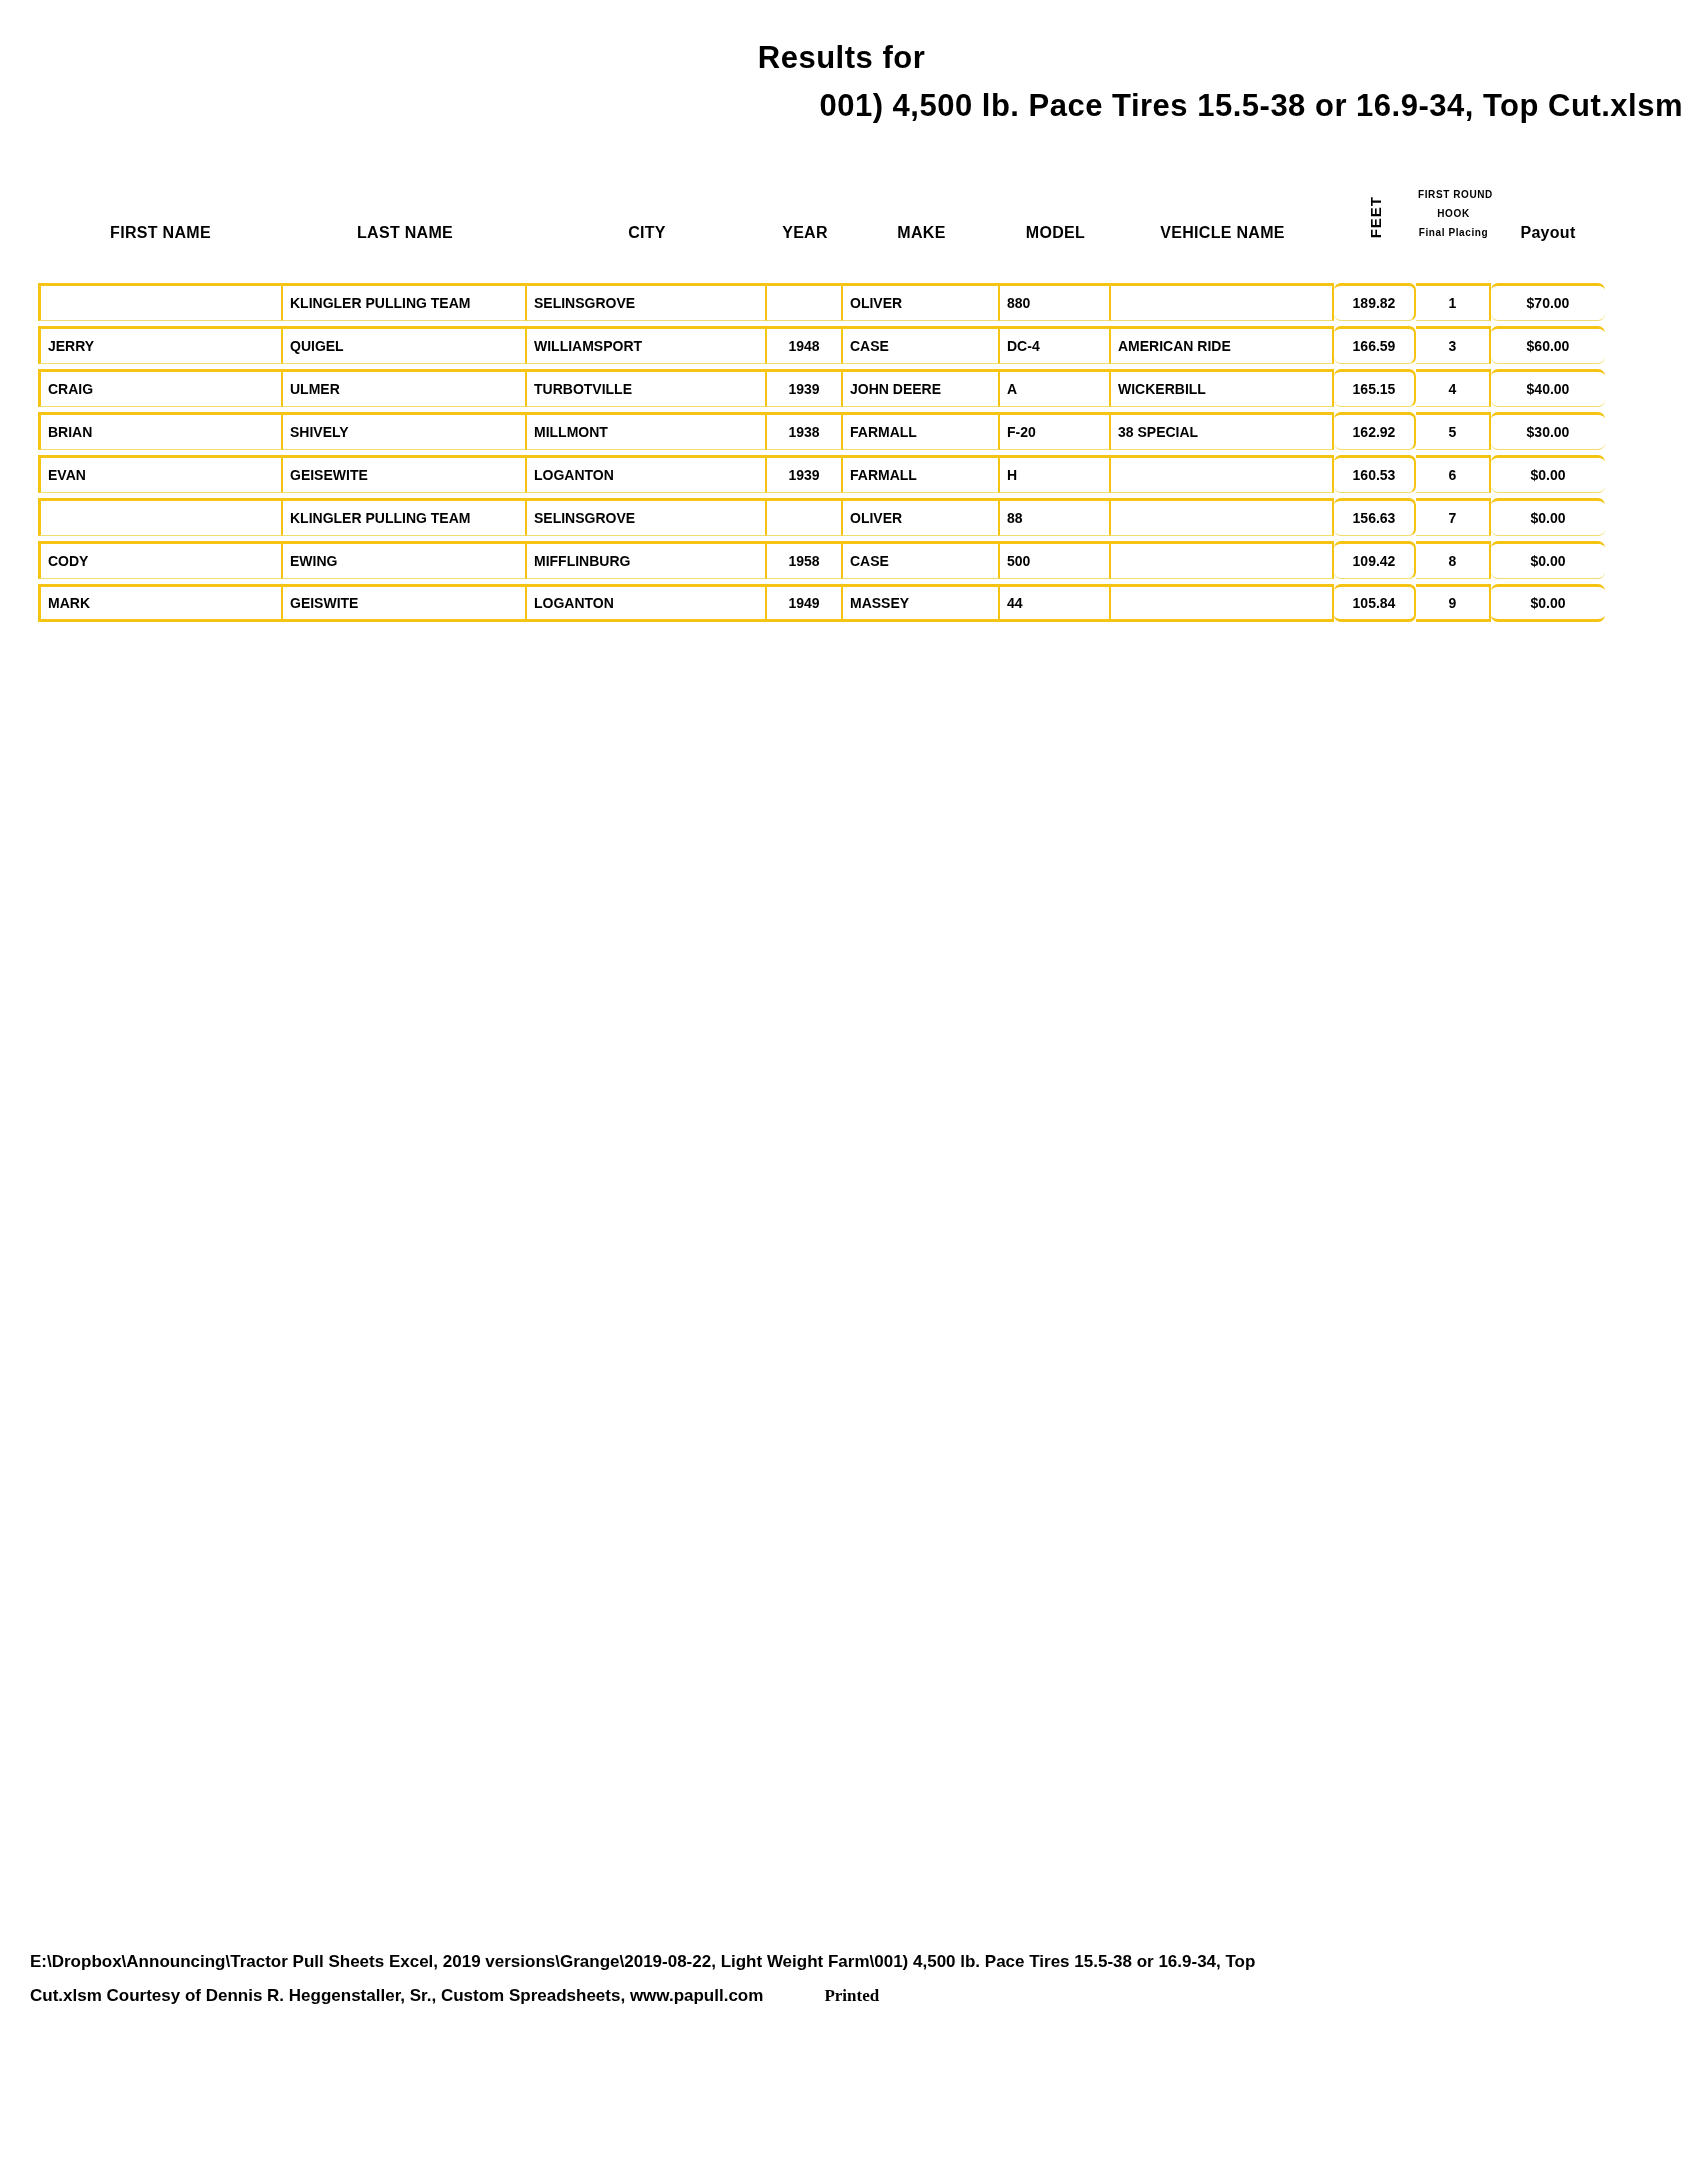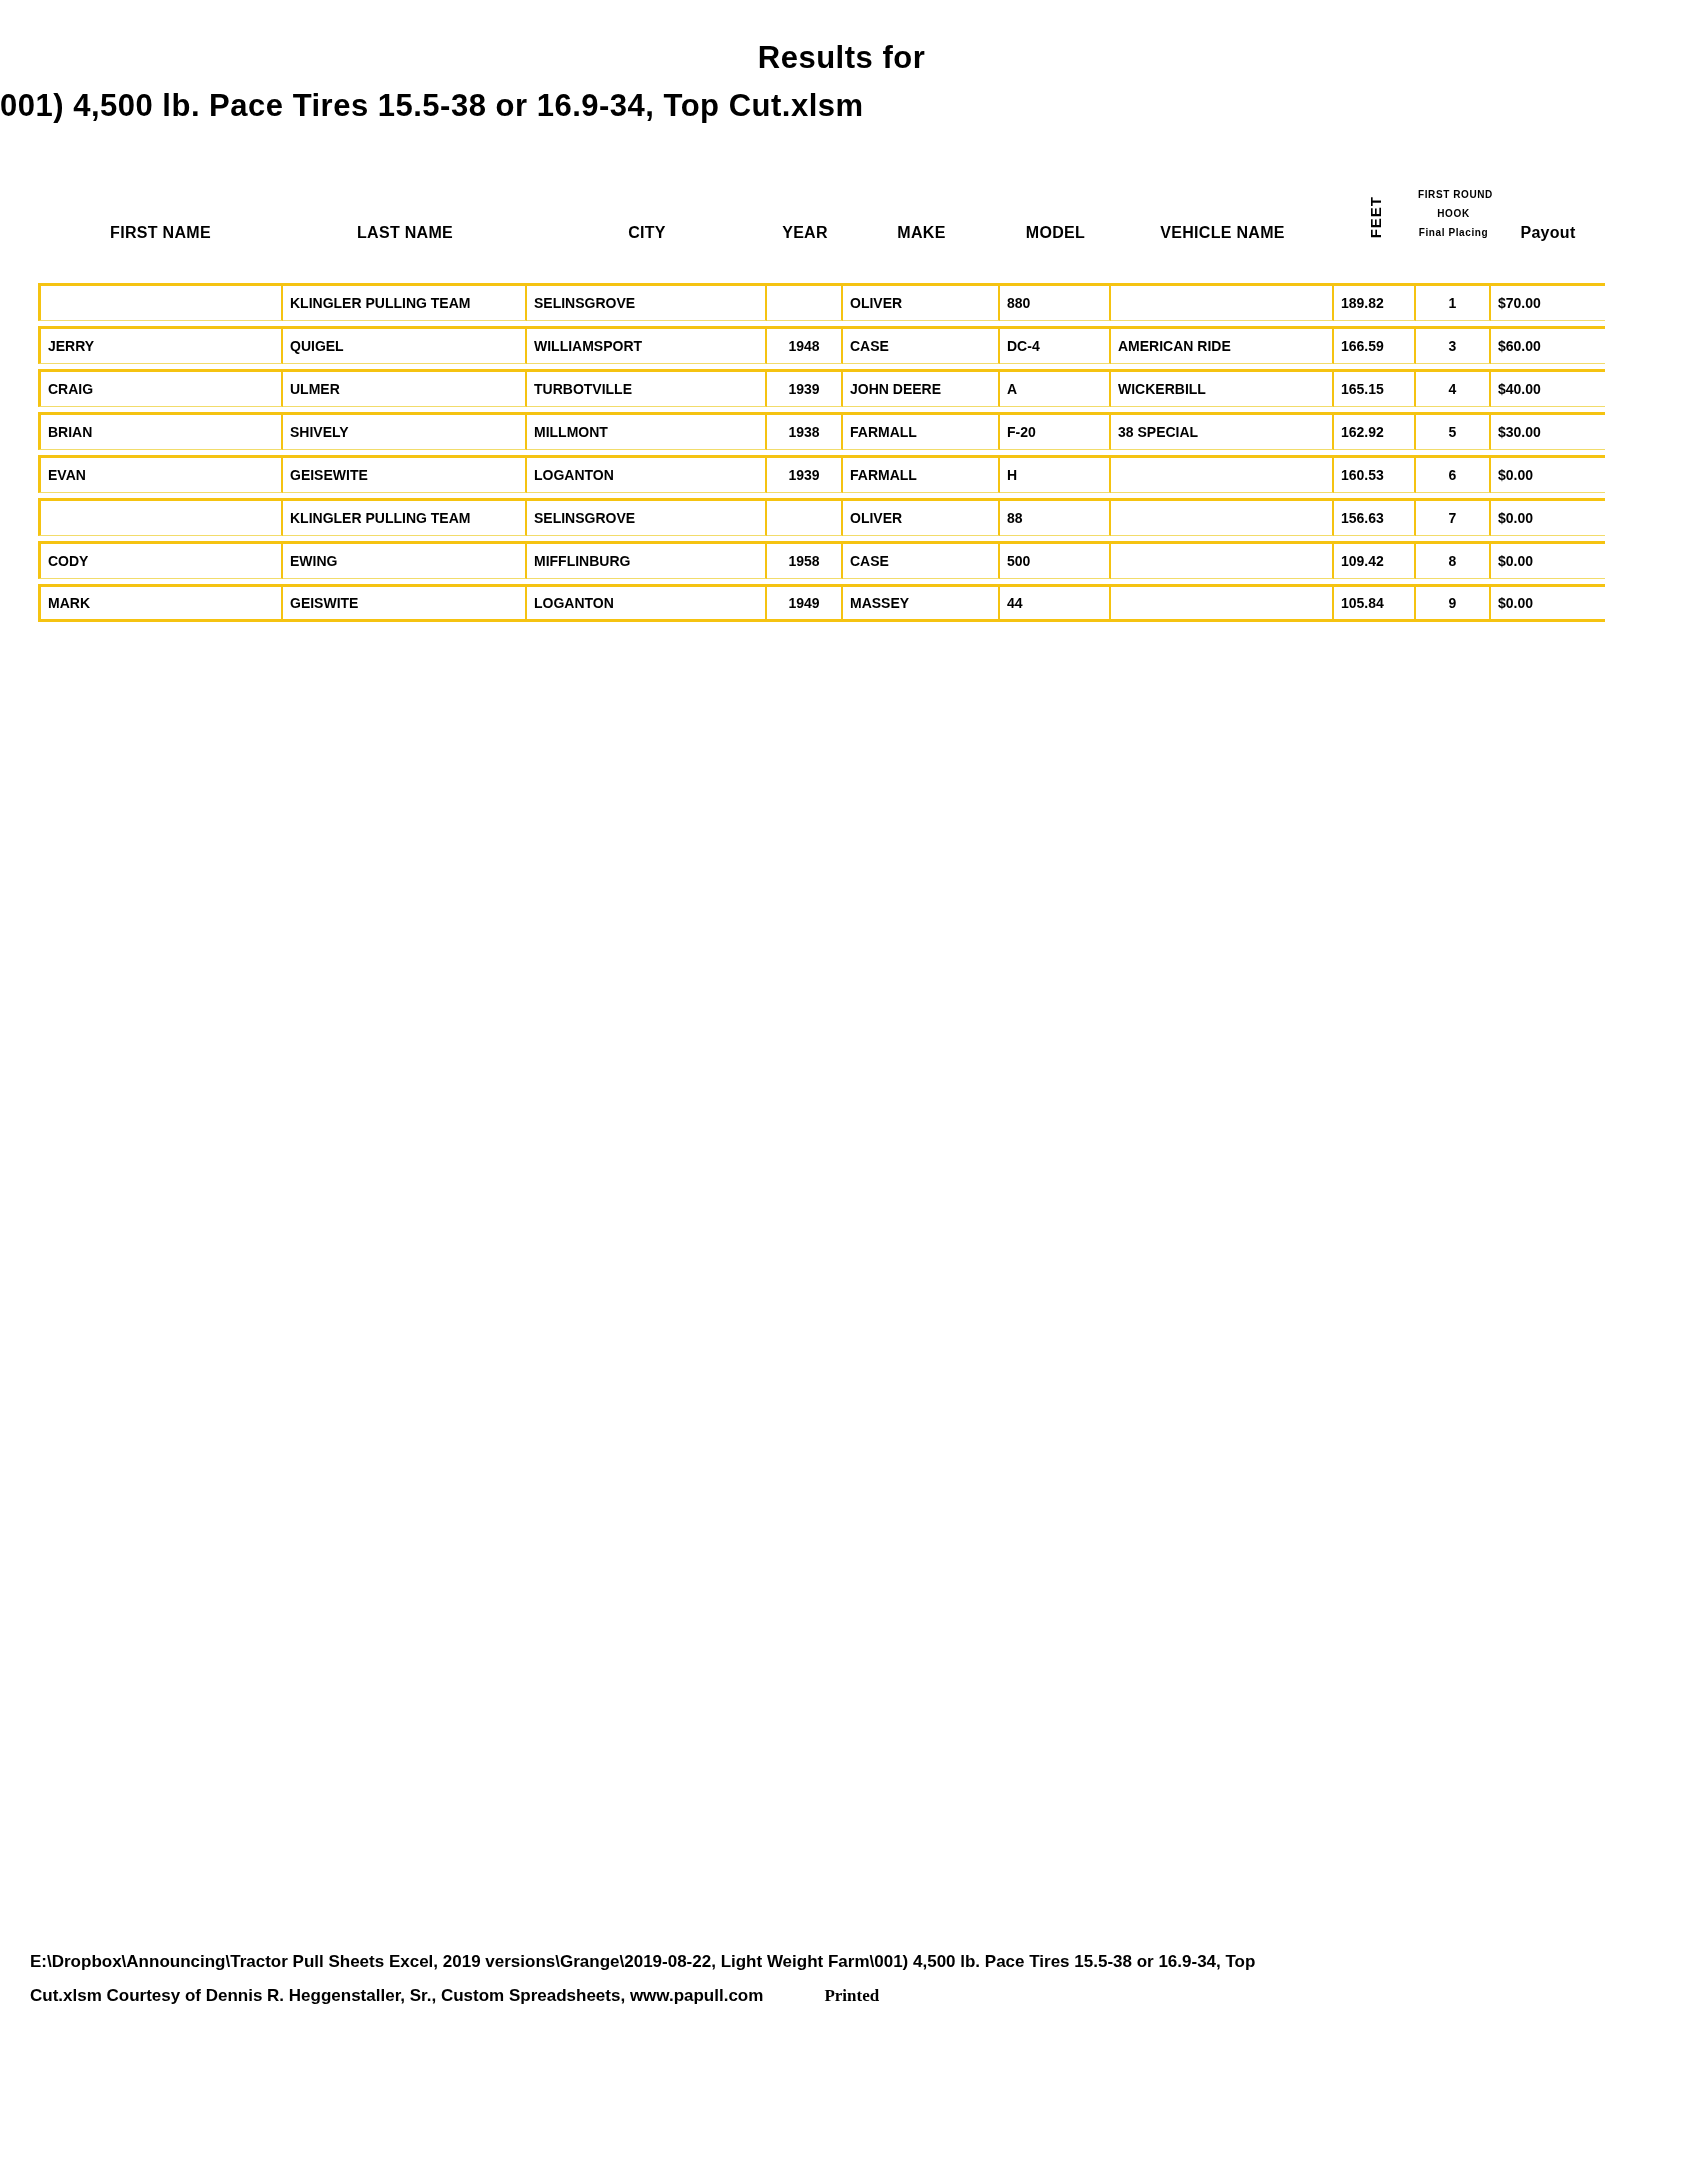--- a/index.html
+++ b/index.html
@@ -18,21 +18,21 @@
   }
   .title-line1{
     margin-top:40px;
     text-align:center;
     font-size:31px;
     font-weight:bold;
     letter-spacing:0.5px;
   }
   .title-line2{
     margin-top:12px;
-    text-align:left;
+    text-align:right;
     font-size:31px;
     font-weight:bold;
     letter-spacing:0.5px;
   }
   table.results{
     table-layout:fixed;
     border-collapse:separate;
     border-spacing:0 5px;
     margin-left:38px;
     margin-top:28px;
@@ -80,21 +80,21 @@
     border-bottom:1px solid var(--gold-light);
     border-right:2px solid var(--gold);
     overflow:hidden;
     white-space:nowrap;
   }
   table.results td:first-child{border-left:3px solid var(--gold);}
   table.results td:last-child{border-right:none;}
   table.results tbody tr:last-child td{border-bottom:3px solid var(--gold);}
   .al{text-align:left;}
   .ac{text-align:center;}
-  .ar{text-align:left;}
+  .ar{text-align:center;border-radius:7px;}
   .page-footer{
     position:absolute;
     left:30px;
     top:1945px;
     width:1634px;
     font-size:17px;
     font-weight:bold;
     line-height:34px;
     white-space:nowrap;
   }

